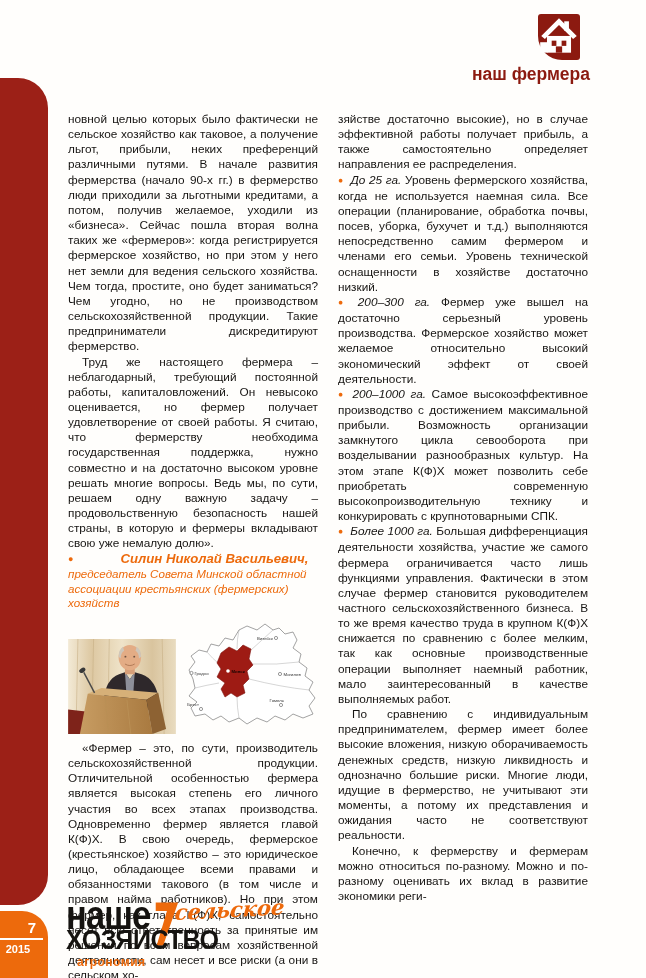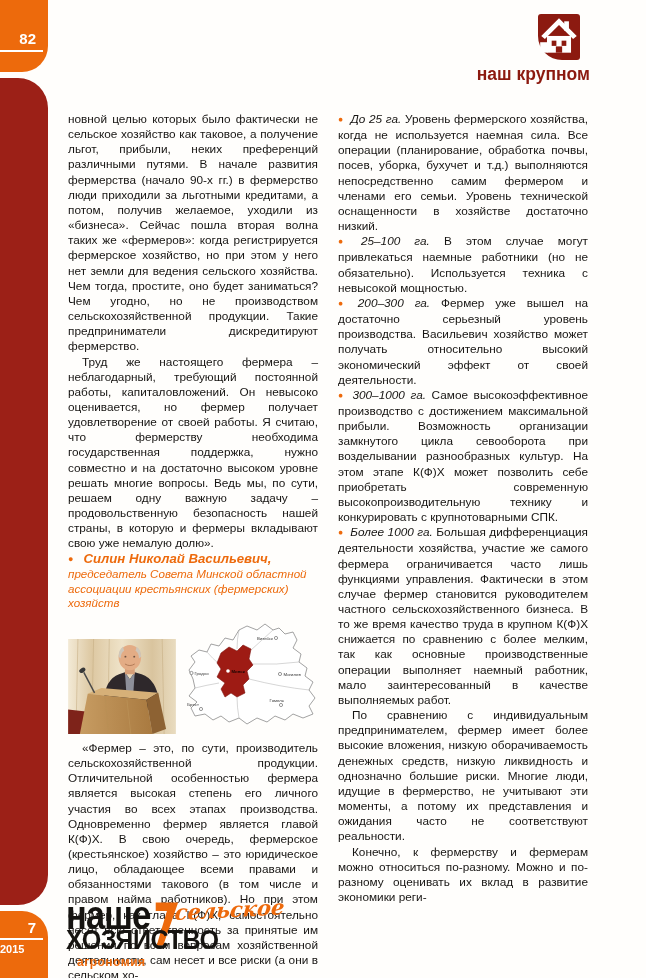--- a/index.html
+++ b/index.html
@@ -18,42 +18,42 @@
            border-radius:0 0 26px 0;}
   .page-num{position:absolute;left:0;top:30px;width:36px;padding-right:7px;text-align:right;
             color:#fff;font-weight:bold;font-size:15px;border-bottom:2px solid #fff;
             padding-bottom:3px;}
   .side-band{position:absolute;left:0;top:78px;width:48px;height:827px;background:var(--darkred);
              border-radius:0 30px 30px 0;}
   .tab-bottom{position:absolute;left:0;top:911px;width:48px;height:67px;background:var(--orange);
               border-radius:0 26px 0 0;}
   .issue-num{position:absolute;left:0;top:8px;width:36px;padding-right:7px;text-align:right;
              color:#fff;font-weight:bold;font-size:15px;border-bottom:2px solid #fff;padding-bottom:2px;}
-  .issue-year{position:absolute;left:0;top:32px;width:36px;padding-right:7px;text-align:left;
+  .issue-year{position:absolute;left:0;top:32px;width:36px;padding-right:7px;text-align:center;
               color:#fff;font-weight:bold;font-size:11px;}
 
   
   .rubric{position:absolute;right:56px;top:14px;width:110px;text-align:center;}
   .house-box{position:absolute;right:10px;top:0;width:42px;height:46px;background:var(--maroon);
              border-radius:3px 3px 3px 24px;}
   .rubric-label{position:absolute;right:0;top:50px;white-space:nowrap;color:var(--maroon);
                 font-weight:bold;font-size:17.5px;}
 
   
   .col{position:absolute;top:112px;width:250px;font-size:11.8px;line-height:15.15px;
        text-align:justify;color:var(--ink);}
   .col-left{left:68px;}
   .col-right{left:338px;}
   .col p{margin:0;}
   .indent{text-indent:14px;}
 
   
   .bio{margin-top:5px;line-height:14.6px;color:var(--orange);text-align:left;}
   .bio::before{content:"●";font-size:9px;margin-right:10px;position:relative;top:-1px;color:var(--orange);}
-  .bio-name{font-weight:bold;font-style:italic;font-size:13.2px;}
+  .bio-name{font-weight:bold;font-style:italic;font-size:13.2px;margin-left:37px;}
   .bio-role{font-style:italic;font-size:11.6px;margin-top:36px;}
 
   
   .bullet::before{content:"●";color:var(--orange);font-size:8.5px;margin-right:7px;
                   position:relative;top:-1px;}
   .lead{font-style:italic;margin-top:33px;}
 
   
   .figures{margin-top:6px;display:flex;align-items:flex-start;height:124px;}
   .photo{margin-top:22px;flex:none;}
@@ -71,44 +71,41 @@
   .logo-khoz{position:absolute;left:0;top:26px;font-size:27px;font-weight:bold;color:#151310;
              letter-spacing:-0.5px;transform:scaleX(.93);transform-origin:0 0;text-transform:uppercase;}
   .logo-tagline{position:absolute;left:11px;top:56px;font-size:12px;font-weight:bold;
                 color:var(--orange);letter-spacing:.5px;}
 </style>
 </head>
 <body>
 
 <div class="page">
 
-  <div class="tab-top">
-    <div class="page-num">82</div>
-  </div>
   <div class="side-band"></div>
   <div class="tab-bottom">
     <div class="issue-num">7</div>
     <div class="issue-year">2015</div>
   </div>
 
   <div class="rubric">
     <div class="house-box">
       <svg width="42" height="46" viewBox="0 0 40 44">
         <g fill="#fff">
           <rect x="25" y="7" width="4.5" height="9"></rect>
           <polygon points="20,4 37,21 33.5,24 20,10.5 6.5,24 3,21"></polygon>
           <rect x="8.5" y="21" width="23" height="16"></rect>
           <rect x="2" y="27" width="7" height="10"></rect>
         </g>
         <rect x="13" y="25.5" width="4.5" height="5" fill="#8C1A10"></rect>
         <rect x="22.5" y="25.5" width="4.5" height="5" fill="#8C1A10"></rect>
         <rect x="17" y="31" width="6" height="6" fill="#8C1A10"></rect>
       </svg>
     </div>
-    <div class="rubric-label">наш крупном</div>
+    <div class="rubric-label">наш фермера</div>
   </div>
 
   <div class="col col-left">
     <p>новной целью которых было фактически не сельское хозяйство как таковое, а получение льгот, прибыли, неких преференций различными путями. В начале развития фермерства (начало 90-х гг.) в фермерство люди приходили за льготными кредитами, а потом, получив желаемое, уходили из «бизнеса». Сейчас пошла вторая волна таких же «фермеров»: когда регистрируется фермерское хозяйство, но при этом у него нет земли для ведения сельского хозяйства. Чем тогда, простите, оно будет заниматься? Чем угодно, но не производством сельскохозяйственной продукции. Такие предприниматели дискредитируют фермерство.</p>
     <p class="indent">Труд же настоящего фермера – неблагодарный, требующий постоянной работы, капиталовложений. Он невысоко оценивается, но фермер получает удовлетворение от своей работы. Я считаю, что фермерству необходима государственная поддержка, нужно совместно и на достаточно высоком уровне решать многие вопросы. Ведь мы, по сути, решаем одну важную задачу – продовольственную безопасность нашей страны, в которую и фермеры вкладывают свою уже немалую долю».</p>
 
     <p class="bio"><span class="bio-name">Силин Николай Васильевич,</span>
       <span class="bio-role">председатель Совета Минской областной ассоциации крестьянских (фермерских) хозяйств</span></p>
 
     <div class="figures">
@@ -185,25 +182,25 @@
           <circle cx="47" cy="54" r="1.8" fill="#fff"></circle>
           <text x="50.5" y="55.8" fill="#1c0603" font-weight="bold">Минск</text>
         </g>
       </svg>
     </div>
 
     <p class="caption indent">«Фермер – это, по сути, производитель сельскохозяйственной продукции. Отличительной особенностью фермера является высокая степень его личного участия во всех этапах производства. Одновременно фермер является главой К(Ф)Х. В свою очередь, фермерское (крестьянское) хозяйство – это юридическое лицо, обладающее всеми правами и обязанностями такового (в том числе и правом найма работников). Но при этом фермер, как глава К(Ф)Х, самостоятельно несет всю ответственность за принятые им решения по всем вопросам хозяйственной деятельности, сам несет и все риски (а они в сельском хо-</p>
   </div>
 
   <div class="col col-right">
+    <p>зяйстве достаточно высокие), но в случае эффективной работы получает прибыль, а также самостоятельно определяет направления ее распределения.</p>
 
     <p class="bullet"><span class="lead">До 25 га.</span> <span>Уровень фермерского хозяйства, когда не используется наемная сила. Все операции (планирование, обработка почвы, посев, уборка, бухучет и т.д.) выполняются непосредственно самим фермером и членами его семьи. Уровень технической оснащенности в хозяйстве достаточно низкий.</span></p>
-    <p class="bullet"><span class="lead">25–100 га.</span> <span>В этом случае могут привлекаться наемные работники (но не обязательно). Используется техника с невысокой мощностью.</span></p>
-    <p class="bullet"><span class="lead">200–300 га.</span> <span>Фермер уже вышел на достаточно серьезный уровень производства. Васильевич хозяйство может получать относительно высокий экономический эффект от своей деятельности.</span></p>
-    <p class="bullet"><span class="lead">300–1000 га.</span> <span>Самое высокоэффективное производство с достижением максимальной прибыли. Возможность организации замкнутого цикла севооборота при возделывании разнообразных культур. На этом этапе К(Ф)Х может позволить себе приобретать современную высокопроизводительную технику и конкурировать с крупнотоварными СПК.</span></p>
+    <p class="bullet"><span class="lead">200–300 га.</span> <span>Фермер уже вышел на достаточно серьезный уровень производства. Фермерское хозяйство может желаемое относительно высокий экономический эффект от своей деятельности.</span></p>
+    <p class="bullet"><span class="lead">200–1000 га.</span> <span>Самое высокоэффективное производство с достижением максимальной прибыли. Возможность организации замкнутого цикла севооборота при возделывании разнообразных культур. На этом этапе К(Ф)Х может позволить себе приобретать современную высокопроизводительную технику и конкурировать с крупнотоварными СПК.</span></p>
     <p class="bullet"><span class="lead">Более 1000 га.</span> <span>Большая дифференциация деятельности хозяйства, участие же самого фермера ограничивается часто лишь функциями управления. Фактически в этом случае фермер становится руководителем частного сельскохозяйственного бизнеса. В то же время качество труда в крупном К(Ф)Х снижается по сравнению с более мелким, так как основные производственные операции выполняет наемный работник, мало заинтересованный в качестве выполняемых работ.</span></p>
 
     <p class="indent">По сравнению с индивидуальным предпринимателем, фермер имеет более высокие вложения, низкую оборачиваемость денежных средств, низкую ликвидность и однозначно большие риски. Многие люди, идущие в фермерство, не учитывают эти моменты, а потому их представления и ожидания часто не соответствуют реальности.</p>
     <p class="indent">Конечно, к фермерству и фермерам можно относиться по-разному. Можно и по-разному оценивать их вклад в развитие экономики реги-</p>
   </div>
 
   <div class="logo">
     <span class="logo-nashe">наше</span>
     <svg class="logo-slash" width="28" height="48" viewBox="0 0 30 48">
       <path d="M4,1 L28,1 L12,47 L5,47 L16,10 L4,10 Z" fill="#ED6A0C"></path>

